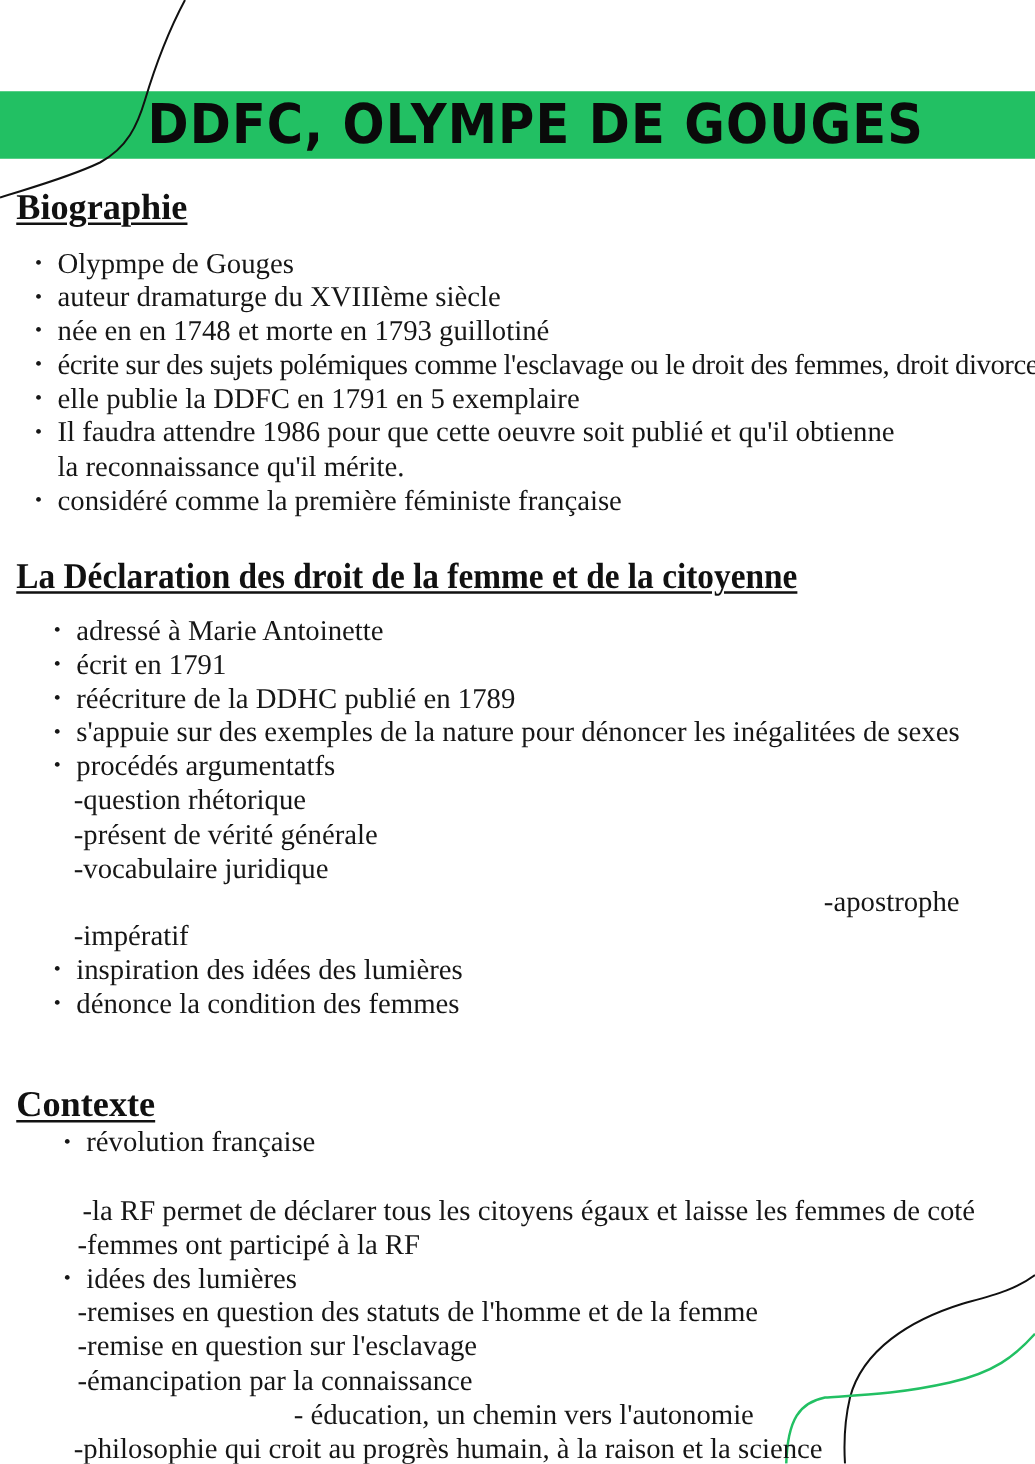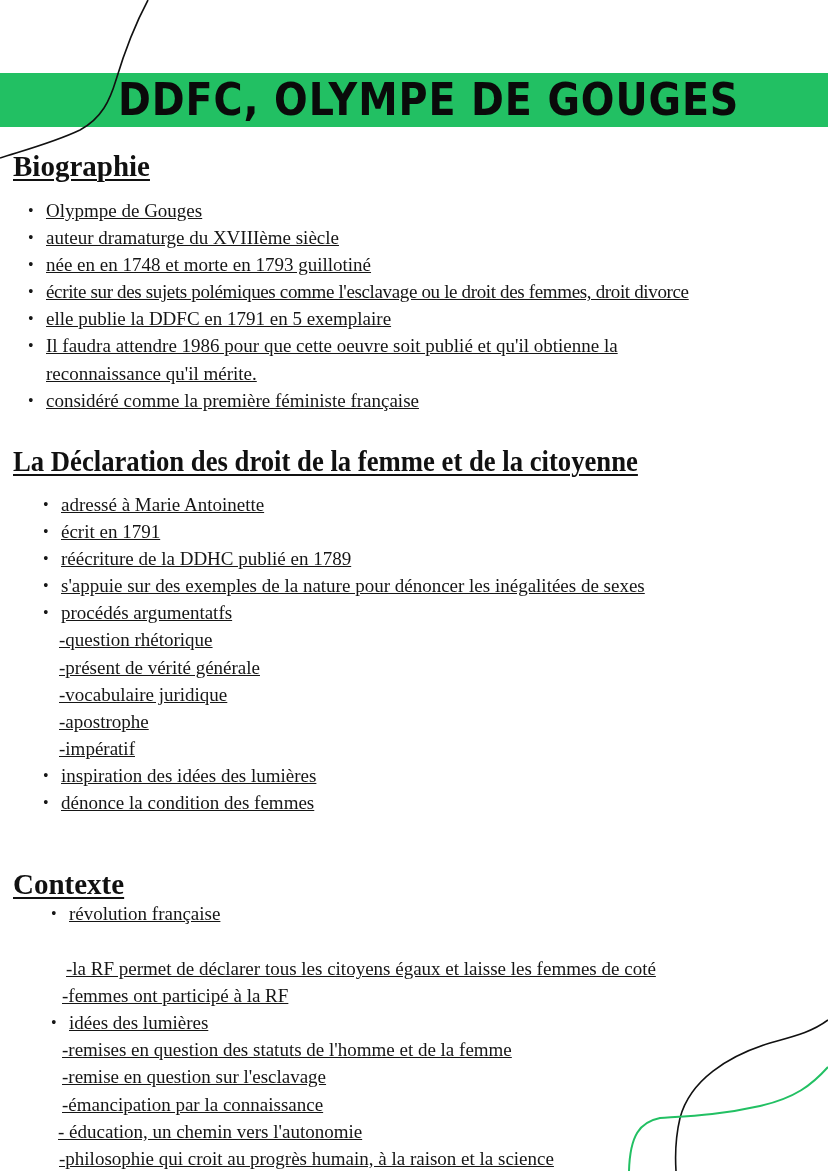--- a/index.html
+++ b/index.html
@@ -24,21 +24,21 @@
       position: absolute; left: 13px; margin: 0;
       font-family: "Liberation Serif", "DejaVu Serif", serif;
       font-weight: bold; font-size: 29px; text-decoration: underline;
       text-decoration-thickness: 2px; text-underline-offset: 3px;
       white-space: nowrap; color: #111;
     }
     .h.h2 { transform: scaleX(0.92); transform-origin: left center; }
     ul.list {
       position: absolute; margin: 0; padding: 0; list-style: none;
       font-family: "Liberation Serif", "DejaVu Serif", serif;
-      font-size: 19px; line-height: 27.1px; color: #161616; text-decoration: underline;
+      font-size: 23px; line-height: 27.1px; color: #161616;
     }
     ul.list li { position: relative; white-space: nowrap; }
     ul.list li.bullet::before {
       content: "•"; position: absolute; left: -18px; top: 0; font-size: 16px;
     }
     ul.list li.wrap { white-space: normal; }
   </style>
 </head>
 <body>
 
@@ -66,30 +66,30 @@
 <h2 class="h h2" style="top:445px;">La Déclaration des droit de la femme et de la citoyenne</h2>
 <ul class="list" style="left:61px; top:491px;">
   <li class="bullet">adressé à Marie Antoinette</li>
   <li class="bullet">écrit en 1791</li>
   <li class="bullet">réécriture de la DDHC publié en 1789</li>
   <li class="bullet">s'appuie sur des exemples de la nature pour dénoncer les inégalitées de sexes</li>
   <li class="bullet">procédés argumentatfs</li>
   <li style="margin-left:-2px;">-question rhétorique</li>
   <li style="margin-left:-2px;">-présent de vérité générale</li>
   <li style="margin-left:-2px;">-vocabulaire juridique</li>
-  <li style="margin-left:-2px;">-apostrophe</li>
+  <li style="margin-left:-2px;text-align:right;">-apostrophe</li>
   <li style="margin-left:-2px;">-impératif</li>
   <li class="bullet">inspiration des idées des lumières</li>
   <li class="bullet">dénonce la condition des femmes</li>
 </ul>
 
 <h2 class="h" style="top:868px;">Contexte </h2>
 <ul class="list" style="left:69px; top:900px;">
   <li class="bullet">révolution française</li>
   <li style="margin-left:-3px;margin-top:28px;">-la RF permet de déclarer tous les citoyens égaux et laisse les femmes de coté</li>
   <li style="margin-left:-7px;">-femmes ont participé à la RF</li>
   <li class="bullet">idées des lumières</li>
   <li style="margin-left:-7px;">-remises en question des statuts de l'homme et de la femme</li>
   <li style="margin-left:-7px;">-remise en question sur l'esclavage</li>
   <li style="margin-left:-7px;">-émancipation par la connaissance</li>
-  <li style="margin-left:-11px;">- éducation, un chemin vers l'autonomie</li>
+  <li style="margin-left:-11px;text-align:center;">- éducation, un chemin vers l'autonomie</li>
   <li style="margin-left:-10px;">-philosophie qui croit au progrès humain, à la raison et la science</li>
 </ul>
 
 </body></html>

